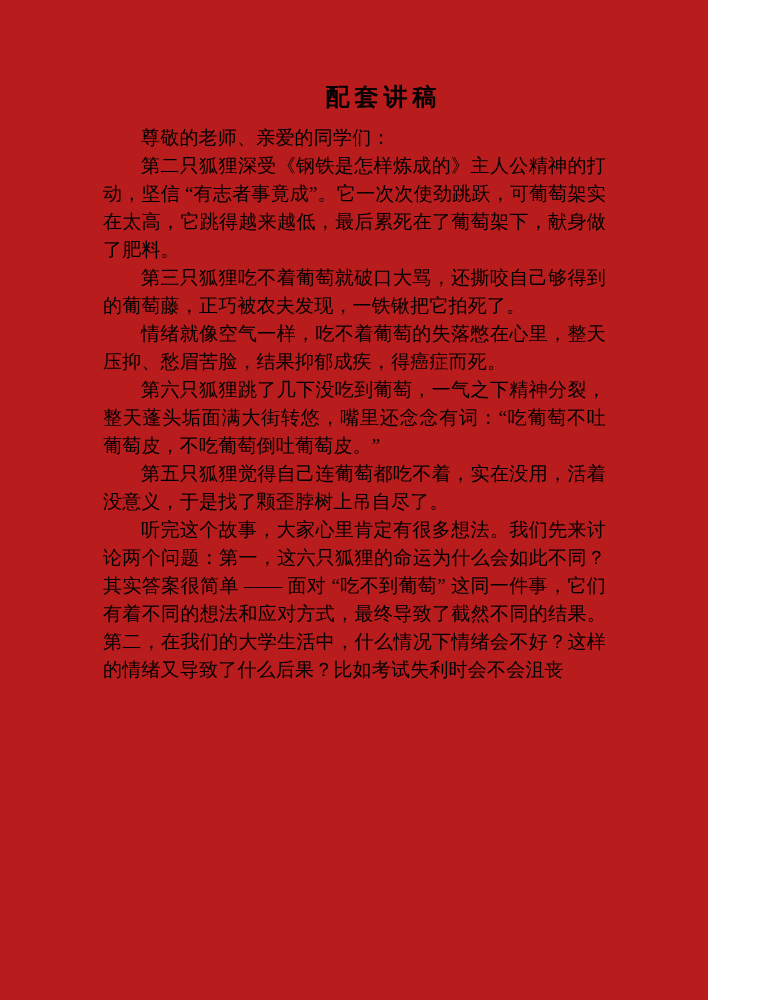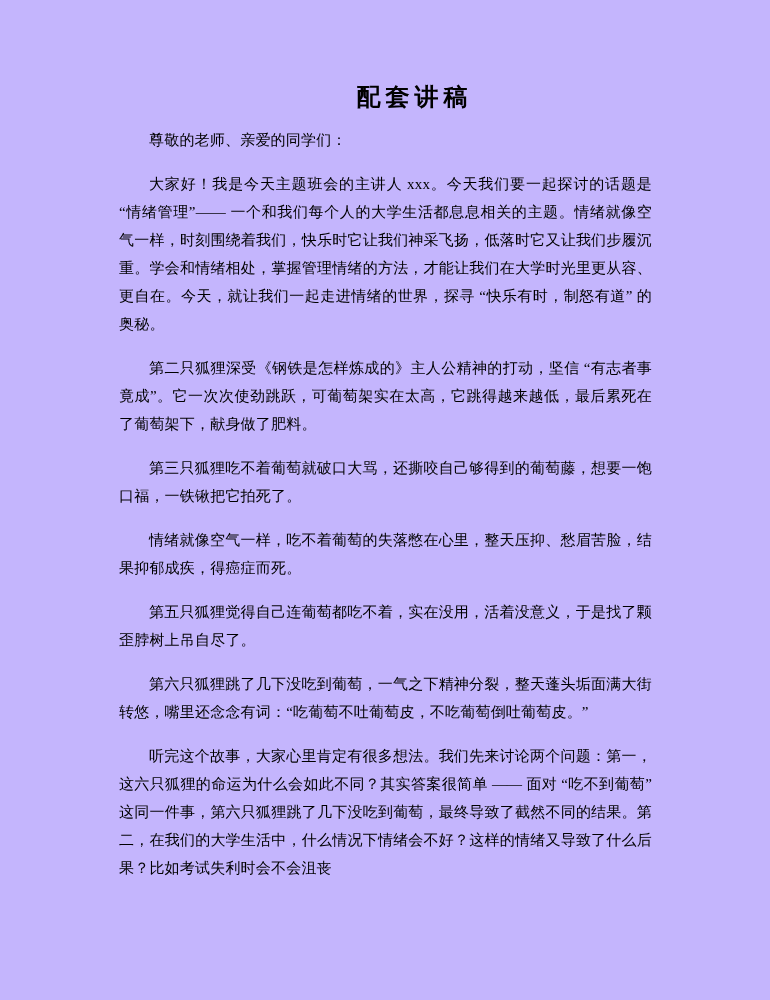--- a/index.html
+++ b/index.html
@@ -9,54 +9,53 @@
   }
   body {
     width: 770px;
     height: 1000px;
     overflow: hidden;
     font-family: "Liberation Serif", "DejaVu Serif", serif;
     color: #000000;
   }
   .page {
     box-sizing: border-box;
-    width: 770px;
+    width: 708px;
     height: 1000px;
     padding: 84px 102px 0 103px;
-    background: #c4b5fd;
+    background: #b91c1c;
   }
   .doc-title {
     margin: 0 0 14px 0;
     padding-left: 58px;           
     font-size: 24px;
     line-height: 26px;
     font-weight: bold;
     letter-spacing: 5px;
     text-align: center;
     white-space: nowrap;
   }
   .doc-body p {
-    margin: 16px;
-    font-size: 15px;
+    margin: 0;
+    font-size: 19px;
     line-height: 28px;
     text-align: justify;
     text-indent: 2em;
     letter-spacing: 0.2px;
     word-break: break-all;
   }
 </style>
 </head>
 <body>
 
 <div class="page">
   <h1 class="doc-title">配套讲稿</h1>
 
   <div class="doc-body">
     <p>尊敬的老师、亲爱的同学们：</p>
-    <p>大家好！我是今天主题班会的主讲人 xxx。今天我们要一起探讨的话题是 “情绪管理”—— 一个和我们每个人的大学生活都息息相关的主题。情绪就像空气一样，时刻围绕着我们，快乐时它让我们神采飞扬，低落时它又让我们步履沉重。学会和情绪相处，掌握管理情绪的方法，才能让我们在大学时光里更从容、更自在。今天，就让我们一起走进情绪的世界，探寻 “快乐有时，制怒有道” 的奥秘。</p>
     <p>第二只狐狸深受《钢铁是怎样炼成的》主人公精神的打动，坚信 “有志者事竟成”。它一次次使劲跳跃，可葡萄架实在太高，它跳得越来越低，最后累死在了葡萄架下，献身做了肥料。</p>
-    <p>第三只狐狸吃不着葡萄就破口大骂，还撕咬自己够得到的葡萄藤，想要一饱口福，一铁锹把它拍死了。</p>
+    <p>第三只狐狸吃不着葡萄就破口大骂，还撕咬自己够得到的葡萄藤，正巧被农夫发现，一铁锹把它拍死了。</p>
     <p>情绪就像空气一样，吃不着葡萄的失落憋在心里，整天压抑、愁眉苦脸，结果抑郁成疾，得癌症而死。</p>
+    <p>第六只狐狸跳了几下没吃到葡萄，一气之下精神分裂，整天蓬头垢面满大街转悠，嘴里还念念有词：“吃葡萄不吐葡萄皮，不吃葡萄倒吐葡萄皮。”</p>
     <p>第五只狐狸觉得自己连葡萄都吃不着，实在没用，活着没意义，于是找了颗歪脖树上吊自尽了。</p>
-    <p>第六只狐狸跳了几下没吃到葡萄，一气之下精神分裂，整天蓬头垢面满大街转悠，嘴里还念念有词：“吃葡萄不吐葡萄皮，不吃葡萄倒吐葡萄皮。”</p>
-    <p>听完这个故事，大家心里肯定有很多想法。我们先来讨论两个问题：第一，这六只狐狸的命运为什么会如此不同？其实答案很简单 —— 面对 “吃不到葡萄” 这同一件事，第六只狐狸跳了几下没吃到葡萄，最终导致了截然不同的结果。第二，在我们的大学生活中，什么情况下情绪会不好？这样的情绪又导致了什么后果？比如考试失利时会不会沮丧</p>
+    <p>听完这个故事，大家心里肯定有很多想法。我们先来讨论两个问题：第一，这六只狐狸的命运为什么会如此不同？其实答案很简单 —— 面对 “吃不到葡萄” 这同一件事，它们有着不同的想法和应对方式，最终导致了截然不同的结果。第二，在我们的大学生活中，什么情况下情绪会不好？这样的情绪又导致了什么后果？比如考试失利时会不会沮丧</p>
   </div>
 </div>
 
 </body></html>

